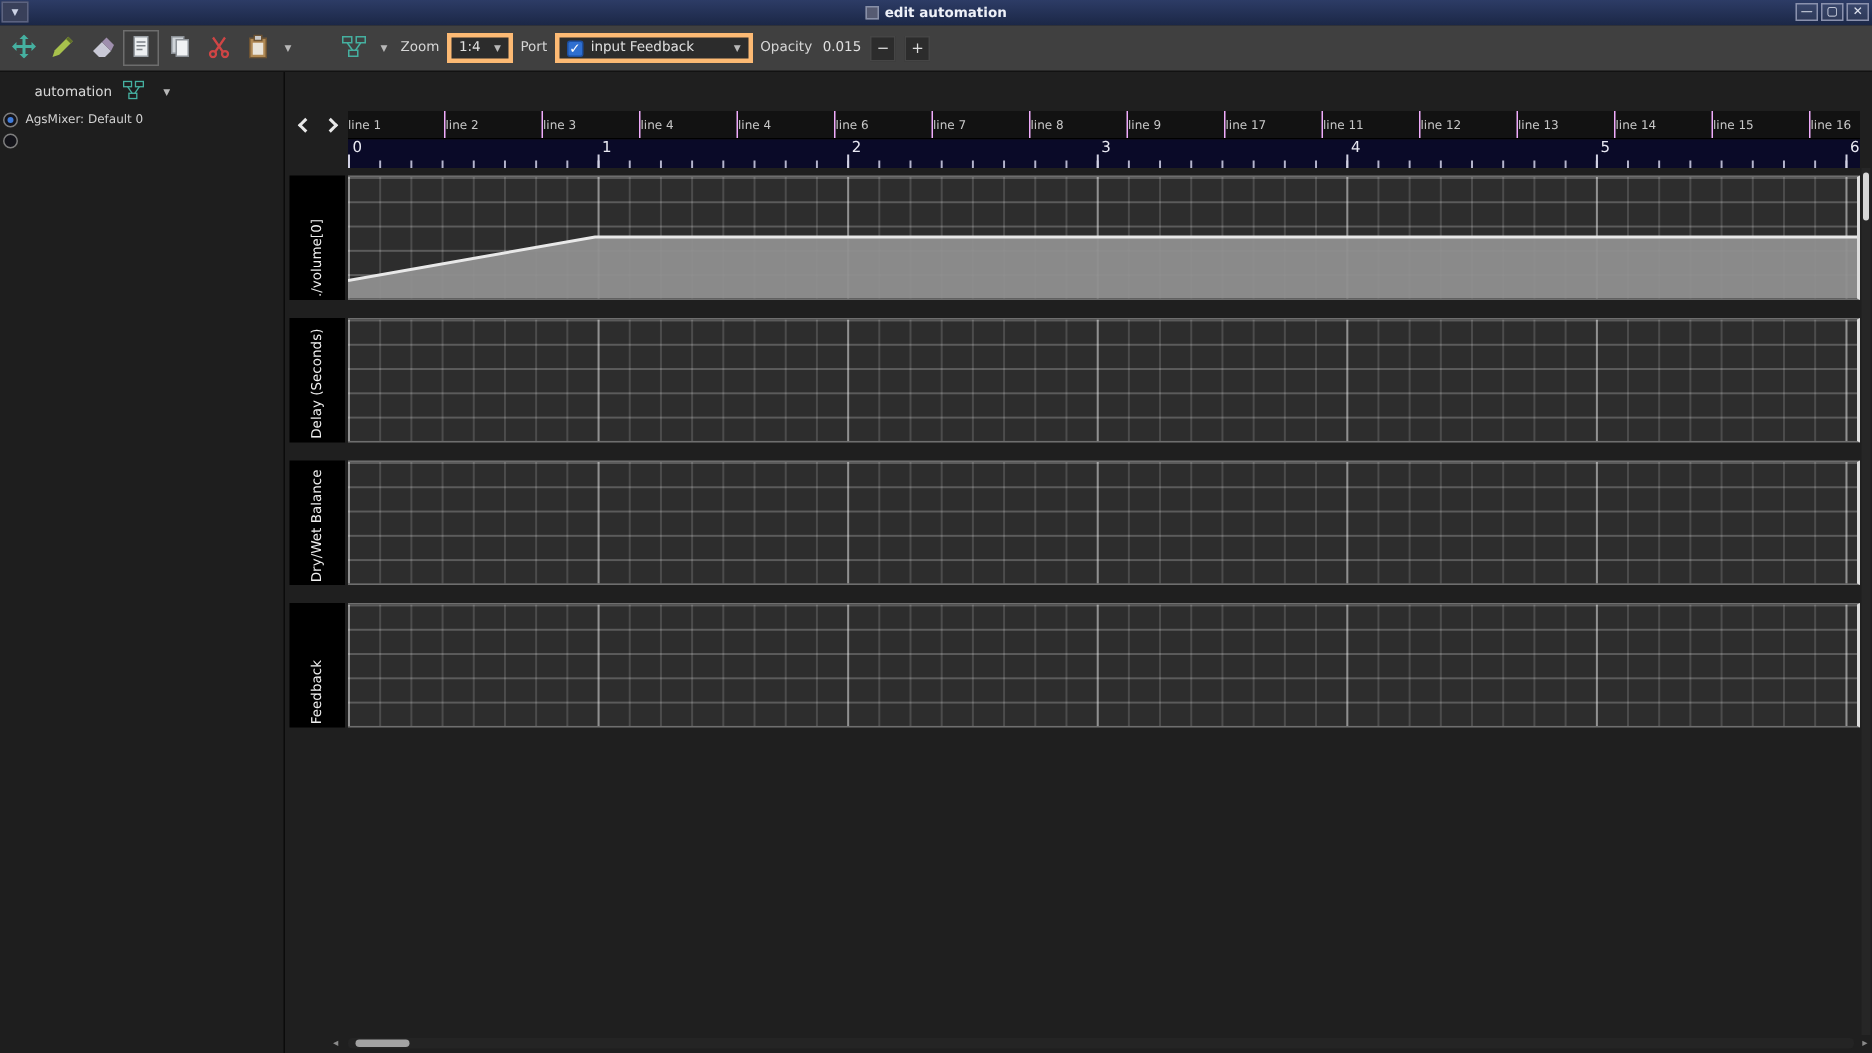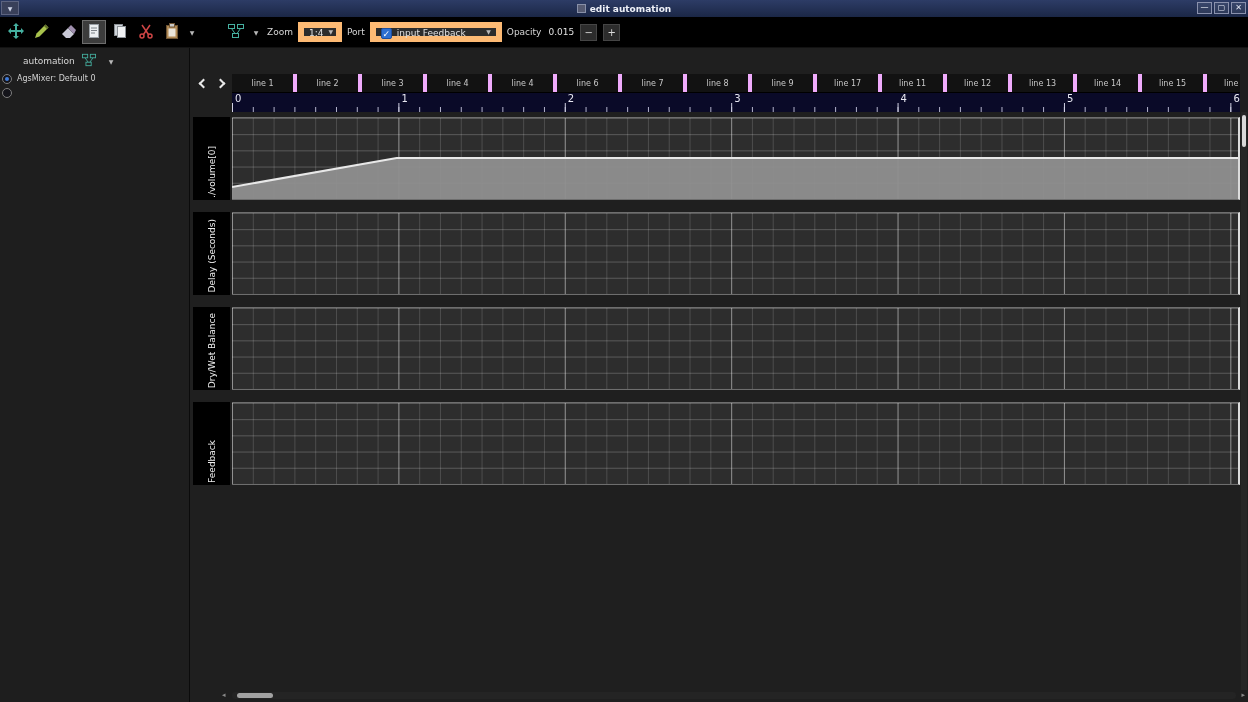--- a/index.html
+++ b/index.html
@@ -25,33 +25,33 @@
   #title-text { font-size:9px; font-weight:bold; color:#eef1f8; }
   #win-buttons { position:absolute; right:2px; top:2px; display:flex; gap:2px; }
   .win-btn {
     width:15px; height:12px; border:1px solid #8a91ad; background:rgba(255,255,255,0.07);
     color:#e3e7f2; font-size:8px; line-height:10px; text-align:center;
   }
 
   
   #toolbar {
     position:absolute; left:0; top:17px; width:1248px; height:31px;
-    background:#000000; border-bottom:1px solid #121212;
+    background:#404040; border-bottom:1px solid #121212;
     display:flex; align-items:center; padding-left:4px;
   }
   .tool-btn {
     width:24px; height:24px; display:flex; align-items:center; justify-content:center;
     background:transparent; border:1px solid transparent; margin-right:2px;
   }
   .tool-btn.active { background:#3c3c3c; border:1px solid #6d6d6d; }
   .menu-caret { color:#b8b8b8; font-size:6px; width:12px; text-align:center; }
   .tb-label { color:#d6d6d6; font-size:9px; margin:0 5px; }
   .combo {
-    height:20px; background:#2c2c2c; border:6px solid #fdba74;
-    display:flex; gap:5px; padding:0 5px; color:#e0e0e0; font-size:9px;
+    height:20px; background:#2c2c2c; border:3px solid #fdba74;
+    display:flex; align-items:center; gap:5px; padding:0 5px; color:#e0e0e0; font-size:9px;
   }
   .combo .caret { font-size:6px; color:#b8b8b8; margin-left:auto; }
   #zoom-combo { width:44px; }
   #port-combo { width:132px; }
   .checkbox {
     width:11px; height:11px; background:#2f6fd0; border:1px solid #1d4fa0; border-radius:2px;
     color:#fff; font-size:9px; line-height:10px; text-align:center; flex:0 0 auto;
   }
   .opacity-value { color:#e0e0e0; font-size:9px; margin:0 6px 0 2px; }
   .spin-btn {
@@ -92,22 +92,22 @@
   #nav-btns { width:39px; display:flex; align-items:center; }
   .nav-btn { width:19px; height:19px; display:flex; align-items:center; justify-content:center; background:transparent; border:none; }
   .chev { width:7px; height:7px; border-left:2px solid #e8e8e8; border-bottom:2px solid #e8e8e8; }
   .chev.left  { transform:rotate(45deg); margin-left:2px; }
   .chev.right { transform:rotate(-135deg); margin-right:2px; }
   #line-cells {
     flex:1; display:flex; overflow:hidden; background:#121212;
     border-bottom:1px solid #000;
   }
   .line-cell {
-    flex:0 0 65px; width:65px; font-size:8px; color:#c8c8c8; text-align:center;
-    line-height:19px; border-right:4px solid #f0abfc;
+    flex:0 0 65px; width:65px; font-size:8px; color:#c8c8c8; text-align:left;
+    line-height:19px; border-right:1px solid #f0abfc;
   }
 
   #ruler { position:absolute; left:42px; top:45px; width:1008px; height:19px; background:#0a0a28; }
   .ruler-num { position:absolute; top:0; font-size:10px; color:#e8e8f2; }
   .ticks-small {
     position:absolute; bottom:0; left:0; right:0; height:5px;
     background-image:linear-gradient(to right, #b4b4cc 1px, transparent 1px);
     background-size:20.8px 100%;
   }
   .ticks-big {

